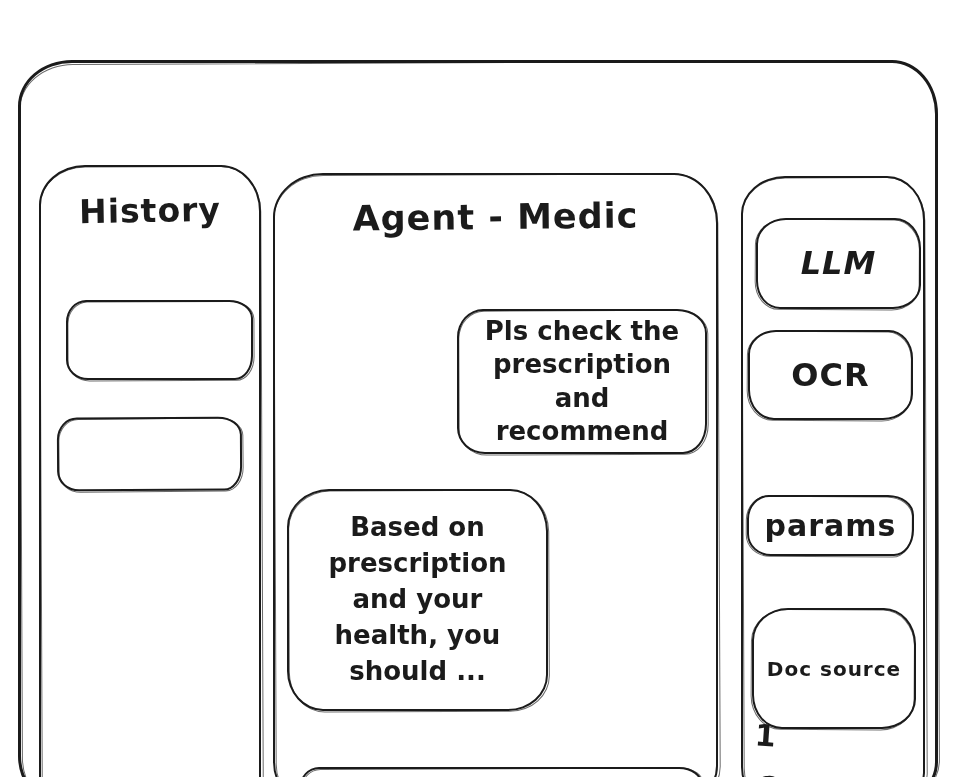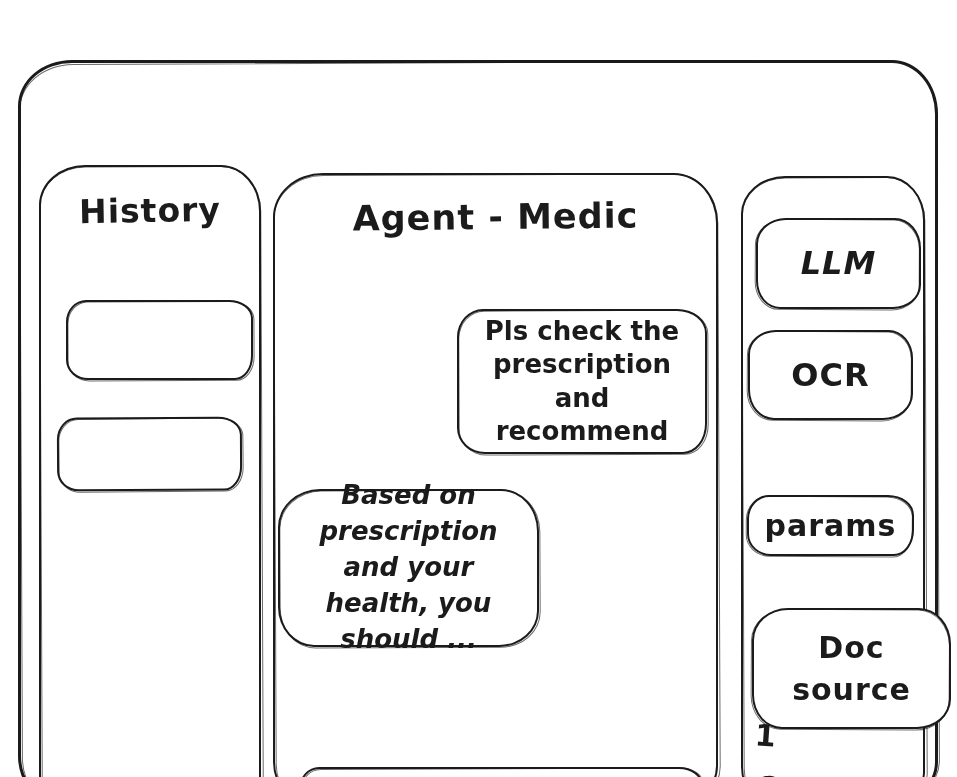--- a/index.html
+++ b/index.html
@@ -71,24 +71,23 @@
     display: flex; align-items: center; justify-content: flex-end;
     text-align: center;
     font-size: 26px; font-weight: 600; line-height: 1.28;
     padding: 8px 10px;
   }
   .bubble.user {
     left: 182px; top: 86px; width: 250px; height: 145px;
     border-radius: 26px 30px 24px 28px / 28px 24px 30px 26px;
   }
   .bubble.assistant {
-    left: 3px; top: 266px; width: 261px; height: 158px;
+    left: 12px; top: 266px; width: 261px; height: 222px;
     border-radius: 42px 38px 40px 36px / 38px 42px 36px 40px;
     line-height: 1.38;
-    font-style: italic;
   }
   .chat-input-wrap {
     left: 24px; top: 544px; width: 404px; height: 69px;
     border-radius: 20px 24px 18px 22px / 22px 18px 24px 20px;
   }
   .chat-input-wrap input {
     position: absolute; inset: 0;
     width: 100%; height: 100%;
     border: none; outline: none; background: transparent;
     font-family: inherit; font-size: 24px; font-weight: 600;
@@ -123,23 +122,23 @@
     pointer-events: none;
   }
   .tool-btn.llm    { left: 13px; top: 40px;  width: 165px; height: 91px;
                      border-radius: 30px 26px 28px 24px / 26px 30px 24px 28px;
                      font-style: italic; }
   .tool-btn.ocr    { left: 5px; top: 152px; width: 165px; height: 90px;
                      border-radius: 28px 24px 30px 26px / 24px 28px 26px 30px; }
   .tool-btn.params { left: 4px;  top: 317px; width: 167px; height: 61px;
                      border-radius: 22px 26px 20px 24px / 24px 20px 26px 22px;
                      font-size: 30px; }
-  .tool-btn.doc    { left: 9px;  top: 430px; width: 199px; height: 121px;
+  .tool-btn.doc    { left: 9px;  top: 430px; width: 164px; height: 121px;
                      border-radius: 36px 32px 34px 30px / 32px 36px 30px 34px;
-                     font-size: 30px; }
+                     font-size: 20px; }
   .doc-num {
     position: absolute;
     font-size: 30px; font-weight: 700;
     cursor: pointer;
   }
   .doc-num.num-1 { left: 12px; top: 540px; transform: rotate(4deg); }
   .doc-num.num-2 { left: 17px; top: 592px; transform: rotate(-2deg); }
 </style>
 </head>
 <body>

